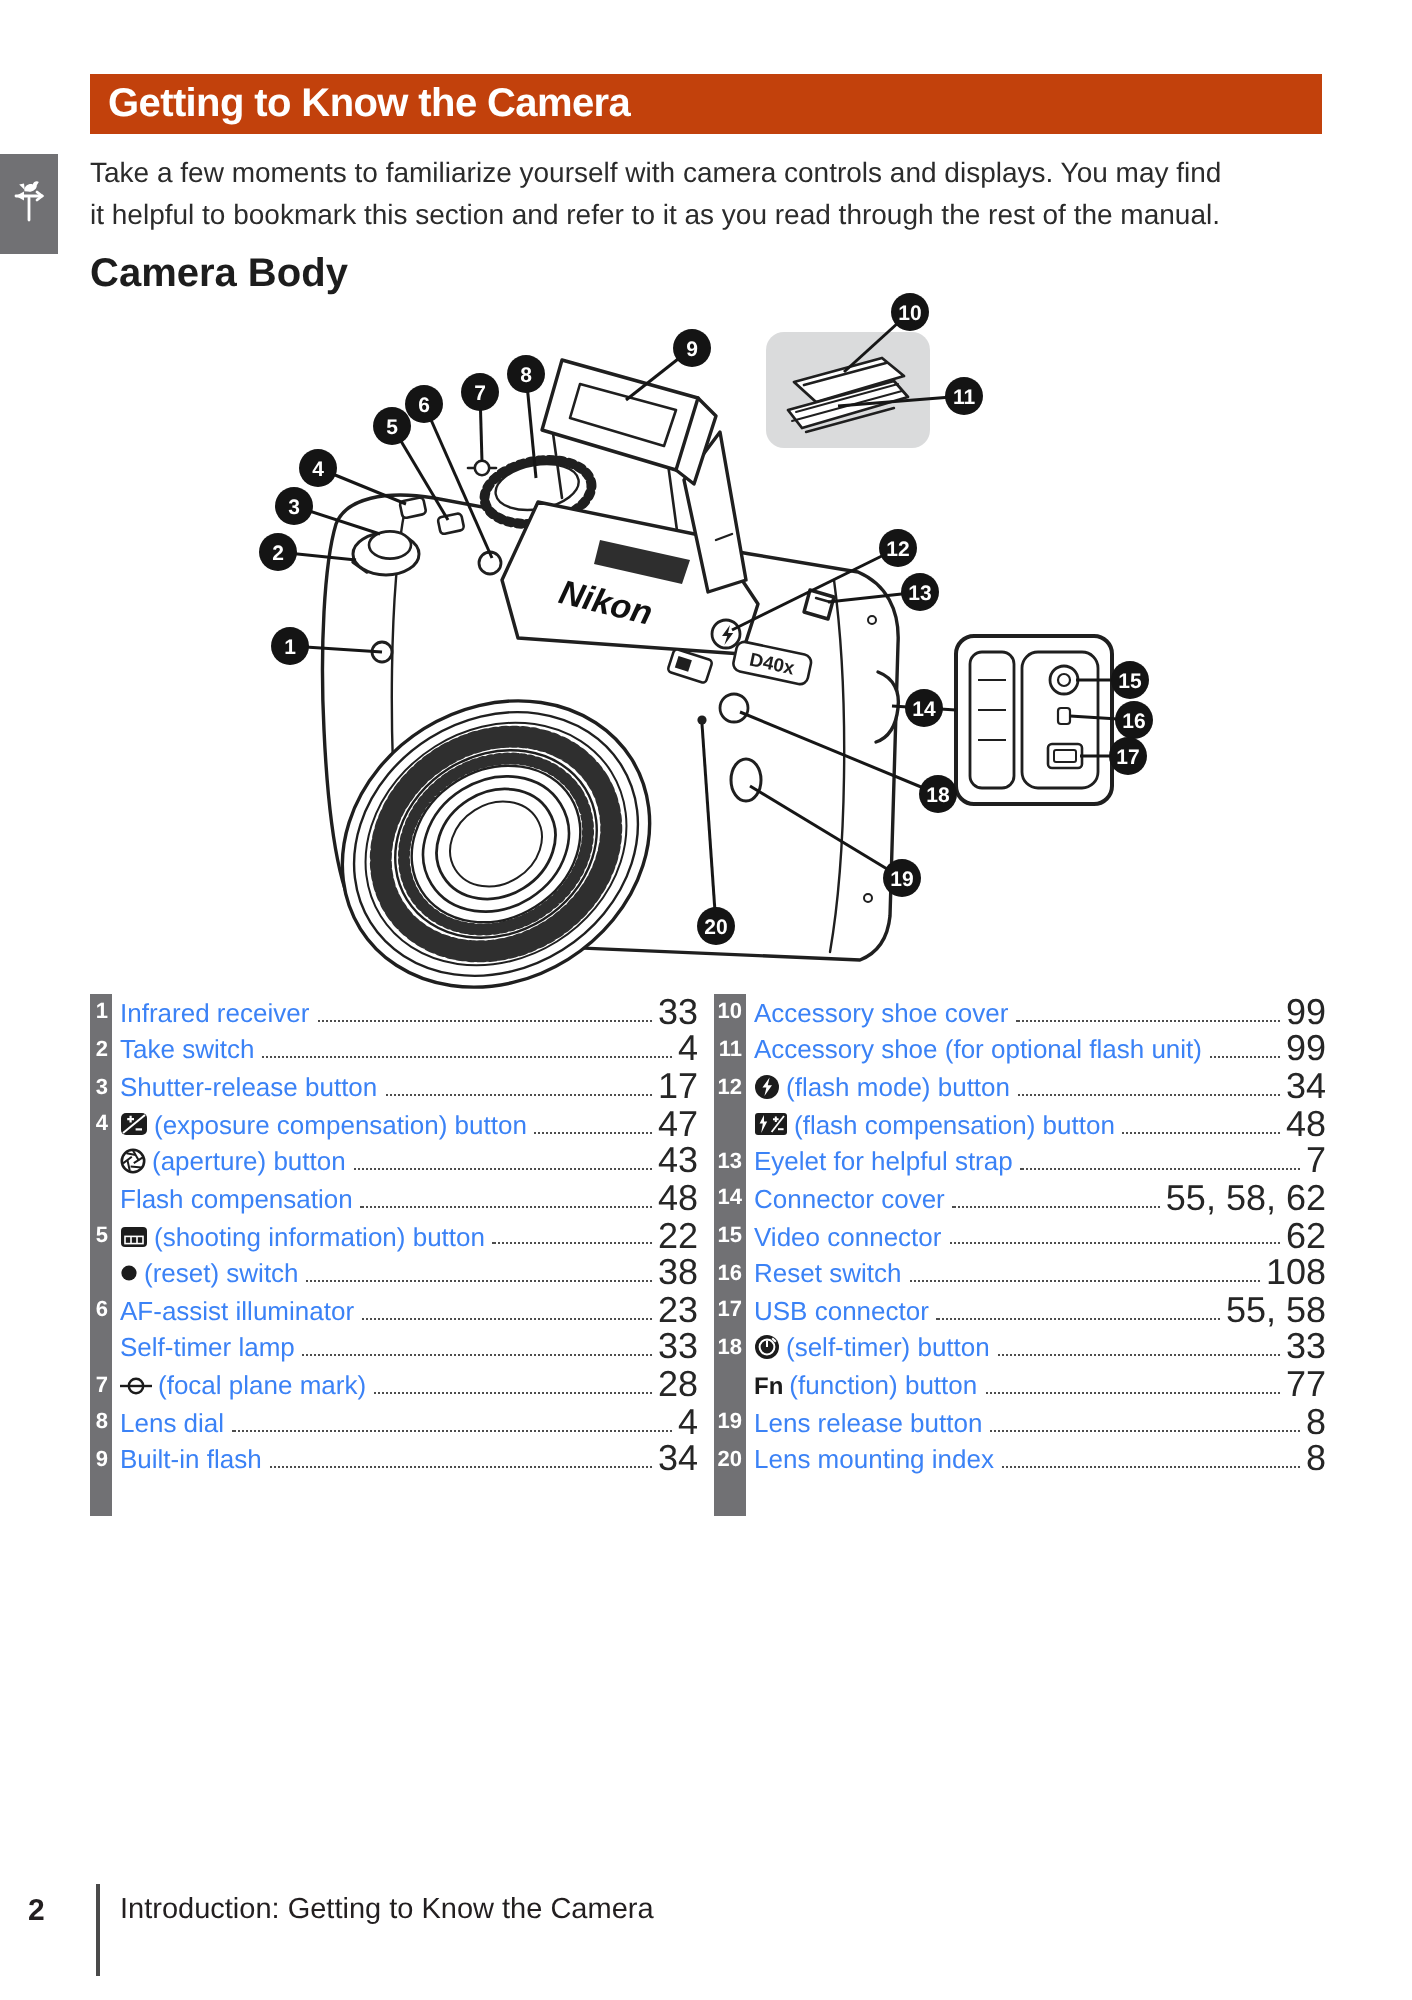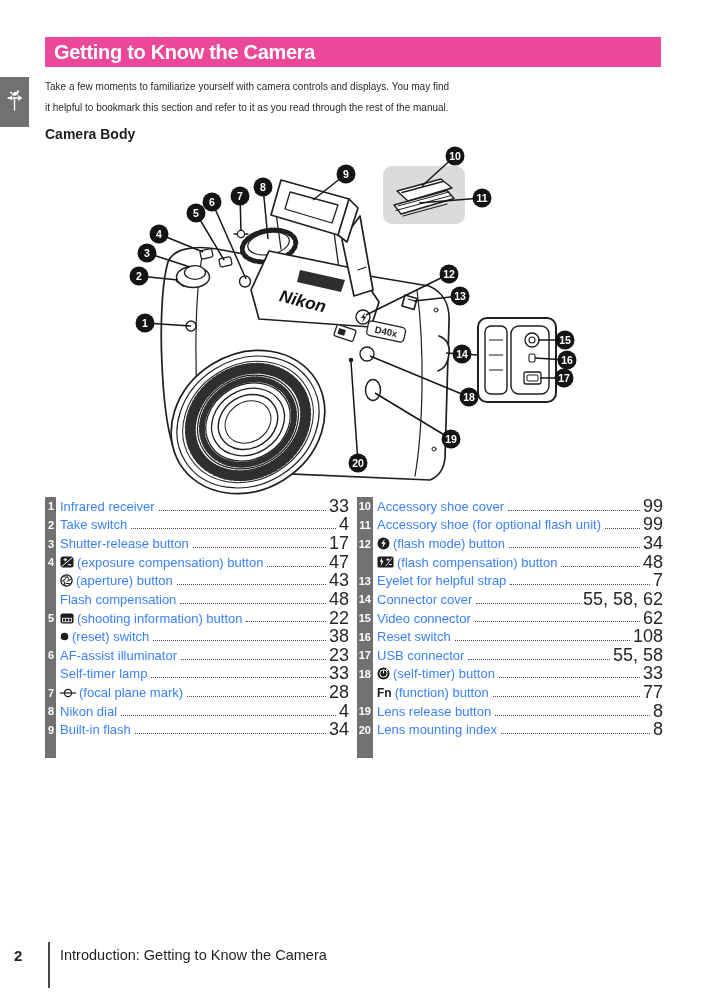--- a/index.html
+++ b/index.html
@@ -1,24 +1,24 @@
 <!DOCTYPE html>
 <html><head>
 <meta charset="utf-8">
 <style>
   html,body{margin:0;padding:0;background:#fff;}
   .page{position:relative;width:706px;height:1000px;background:#fff;overflow:hidden;
         font-family:"Liberation Sans",sans-serif;color:#231f20;}
-  .header-bar{position:absolute;left:45px;top:37px;width:616px;height:30px;background:#ec4899;}
+  .header-bar{position:absolute;left:45px;top:37px;width:616px;height:30px;background:#c2410c;}
   .header-bar .title{display:block;padding:4px 0 0 9px;font-size:20px;font-weight:bold;
         letter-spacing:-0.3px;color:#fff;white-space:nowrap;}
   .chapter-tab{position:absolute;left:0;top:77px;width:29px;height:50px;background:#717174;
         display:flex;align-items:center;justify-content:center;}
-  .intro{position:absolute;left:45px;top:76px;width:620px;font-size:10px;line-height:21px;color:#2b2b2b;}
-  .section-heading{position:absolute;left:45px;top:126px;font-size:14px;font-weight:bold;color:#1d1d1d;}
+  .intro{position:absolute;left:45px;top:76px;width:620px;font-size:14px;line-height:21px;color:#2b2b2b;}
+  .section-heading{position:absolute;left:45px;top:126px;font-size:20px;font-weight:bold;color:#1d1d1d;}
   .figure{position:absolute;left:45px;top:140px;width:620px;height:357px;}
   .parts{position:absolute;left:45px;top:497px;width:618px;display:flex;gap:8px;}
   .col{position:relative;height:261px;}
   .col.left{width:304px;}
   .col.right{width:306px;}
   .gutter{position:absolute;top:0;bottom:0;left:0;background:#717174;}
   .col.left .gutter{width:11px;}
   .col.right .gutter{width:16px;}
   .row{position:relative;display:flex;align-items:center;height:18.64px;}
   .row .num{flex:none;color:#fff;font-weight:bold;font-size:11px;text-align:right;
@@ -386,21 +386,21 @@
               <circle cx="8" cy="5" r="3.6" fill="#fff" stroke="#1c1c1c" stroke-width="1.2"></circle>
               <path d="M4.4 5 H11.6" stroke="#1c1c1c" stroke-width="1.2"></path>
             </svg>
           </span>
           <span class="lbl">(focal plane mark)</span>
           <span class="leader"></span>
           <span class="pg">28</span>
         </div>
         <div class="row">
           <span class="num">8</span>
-          <span class="lbl">Nikon dial</span>
+          <span class="lbl">Lens dial</span>
           <span class="leader"></span>
           <span class="pg">4</span>
         </div>
         <div class="row">
           <span class="num">9</span>
           <span class="lbl">Built-in flash</span>
           <span class="leader"></span>
           <span class="pg">34</span>
         </div>
       </div>

